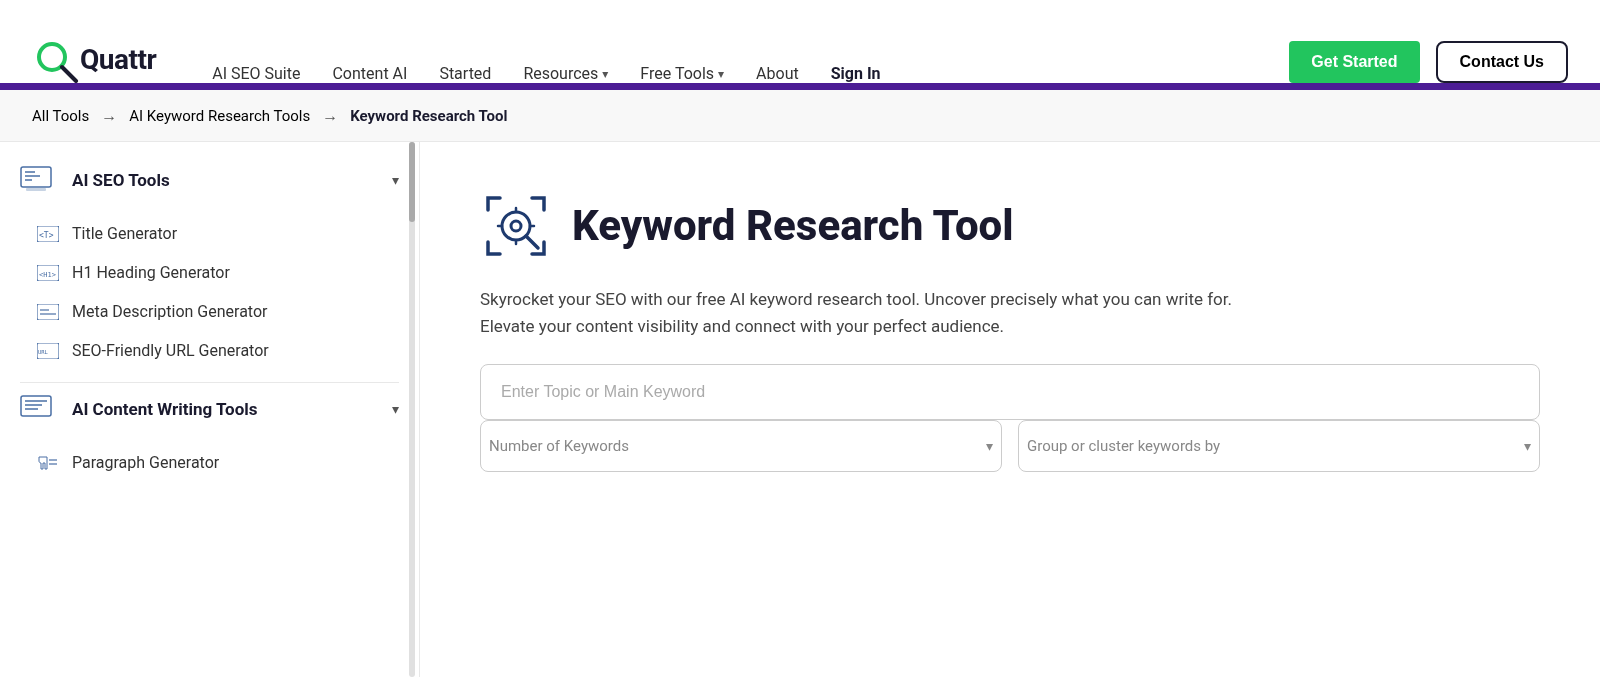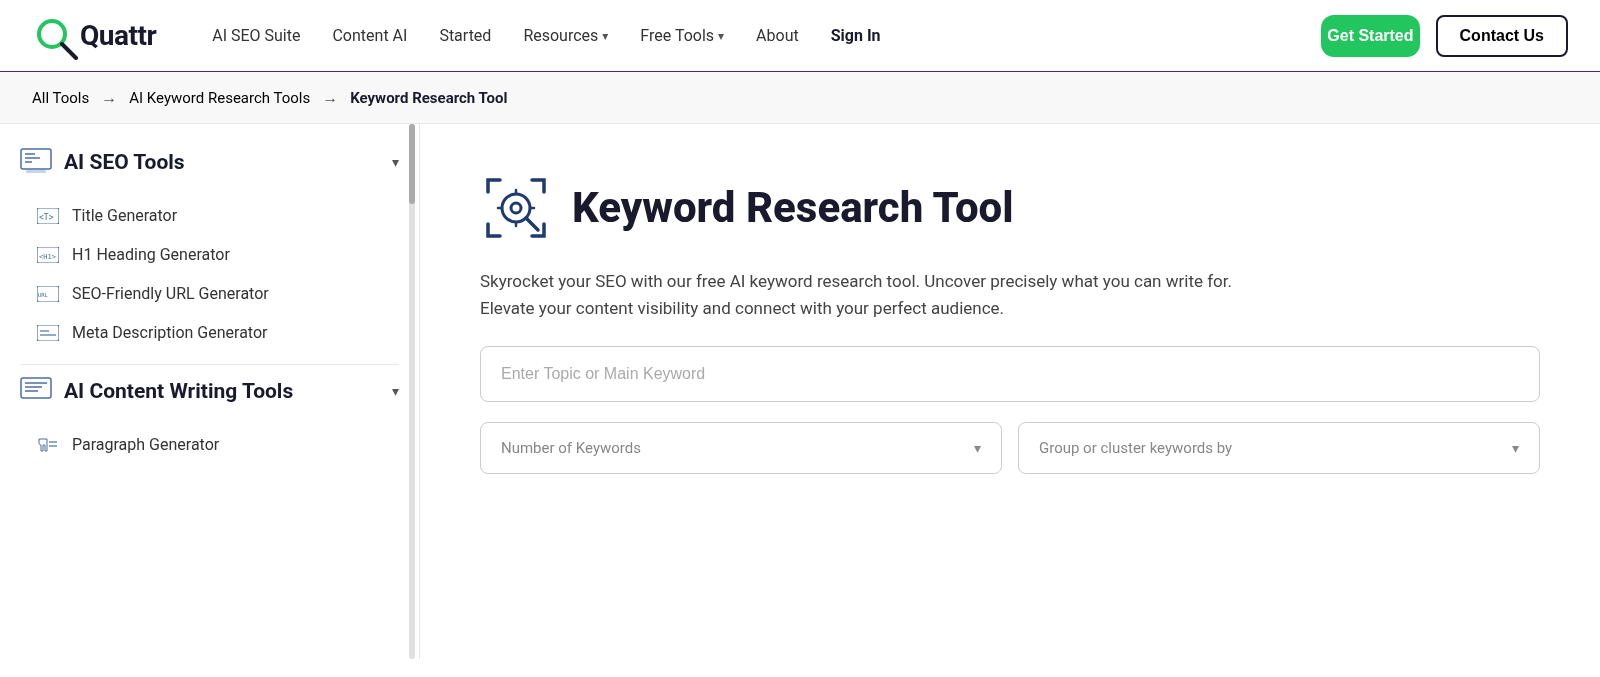--- a/index.html
+++ b/index.html
@@ -1,24 +1,24 @@
 <!DOCTYPE html>
 <html><head>
   <meta charset="utf-8">
   <style>
     * { box-sizing: border-box; margin: 0; padding: 0; }
     body { font-family: -apple-system, BlinkMacSystemFont, 'Segoe UI', Roboto, sans-serif; background: #fff; color: #1a1a2e; }
 
     
     .header {
       display: flex;
-      align-items: center;
+      align-items: flex-end;
       padding: 0 32px;
-      height: 72px;
-      border-bottom: 1px solid #4c1d95;
+      height: 90px;
+      border-bottom: 7px solid #4c1d95;
       gap: 32px;
     }
     .logo-wrap {
       display: flex;
       align-items: center;
       gap: 0;
       margin-right: 24px;
     }
     .logo-icon {
       width: 48px;
@@ -52,22 +52,22 @@
     }
     .header-actions {
       display: flex;
       align-items: center;
       gap: 16px;
     }
     .btn-get-started {
       background: #22c55e;
       color: #fff;
       border: none;
-      border-radius: 13px;
-      padding: 12px 6px;
+      border-radius: 4px;
+      padding: 12px 22px;
       font-size: 16px;
       font-weight: 600;
       cursor: pointer;
       white-space: nowrap;
     }
     .btn-contact {
       background: #fff;
       color: #000000;
       border: 2px solid #1a1a2e;
       border-radius: 8px;
@@ -133,22 +133,22 @@
     .sidebar-section-header {
       display: flex;
       align-items: center;
       justify-content: space-between;
       margin-bottom: 20px;
       cursor: pointer;
     }
     .sidebar-section-title {
       display: flex;
       align-items: center;
-      gap: 12px;
-      font-size: 21px;
+      gap: 20px;
+      font-size: 17px;
       font-weight: 700;
       color: #1a1a2e;
     }
     .section-icon {
       width: 32px;
       height: 28px;
       display: flex;
       align-items: center;
       justify-content: center;
     }
@@ -211,33 +211,32 @@
       max-width: 780px;
     }
     .keyword-input {
       width: 100%;
       padding: 18px 20px;
       font-size: 16px;
       border: 1.5px solid #ccc;
       border-radius: 8px;
       color: #888;
       outline: none;
-      margin-bottom: 20px;
     }
     .keyword-input::placeholder { color: #aaa; }
     .dropdowns-row {
       display: flex;
       gap: 16px;
     }
     .dropdown-select {
       flex: 1;
       display: flex;
       align-items: center;
       justify-content: space-between;
-      padding: 16px 20px;
+      padding: 16px 8px;
       border: 1.5px solid #ccc;
       border-radius: 8px;
       font-size: 15px;
       color: #888;
       cursor: pointer;
       background: #fff;
     }
     .dropdown-chevron { font-size: 14px; color: #888; }
   </style>
 </head>
@@ -319,35 +318,35 @@
             <text x="2" y="12" font-size="7" fill="#4a6fa5" font-family="monospace">&lt;H1&gt;</text>
           </svg>
       </span>
       <span>H1 Heading Generator</span>
     </div>
 
     <div class="sidebar-item">
       <span class="item-icon">
         <svg width="22" height="16" viewBox="0 0 22 16" fill="none">
             <rect x="0" y="0" width="22" height="16" rx="2" stroke="#4a6fa5" stroke-width="1.2" fill="none"></rect>
-            <text x="1" y="11" font-size="5.5" fill="#4a6fa5" font-family="monospace">URL</text>
+            <line x1="3" y1="6" x2="12" y2="6" stroke="#4a6fa5" stroke-width="1.2"></line>
+            <line x1="3" y1="10" x2="19" y2="10" stroke="#4a6fa5" stroke-width="1.2"></line>
           </svg>
       </span>
-      <span>SEO-Friendly URL Generator</span>
+      <span>Meta Description Generator</span>
     </div>
 
     <div class="sidebar-item">
       <span class="item-icon">
         <svg width="22" height="16" viewBox="0 0 22 16" fill="none">
             <rect x="0" y="0" width="22" height="16" rx="2" stroke="#4a6fa5" stroke-width="1.2" fill="none"></rect>
-            <line x1="3" y1="6" x2="12" y2="6" stroke="#4a6fa5" stroke-width="1.2"></line>
-            <line x1="3" y1="10" x2="19" y2="10" stroke="#4a6fa5" stroke-width="1.2"></line>
+            <text x="1" y="11" font-size="5.5" fill="#4a6fa5" font-family="monospace">URL</text>
           </svg>
       </span>
-      <span>Meta Description Generator</span>
+      <span>SEO-Friendly URL Generator</span>
     </div>
 
     <hr class="sidebar-divider">
 
     <div class="sidebar-section-header">
       <div class="sidebar-section-title">
         <div class="section-icon">
           <svg width="32" height="28" viewBox="0 0 32 28" fill="none" xmlns="http://www.w3.org/2000/svg">
             <rect x="1" y="1" width="30" height="20" rx="2" stroke="#4a6fa5" stroke-width="1.5" fill="none"></rect>
             <line x1="5" y1="6" x2="27" y2="6" stroke="#4a6fa5" stroke-width="1.5"></line>

